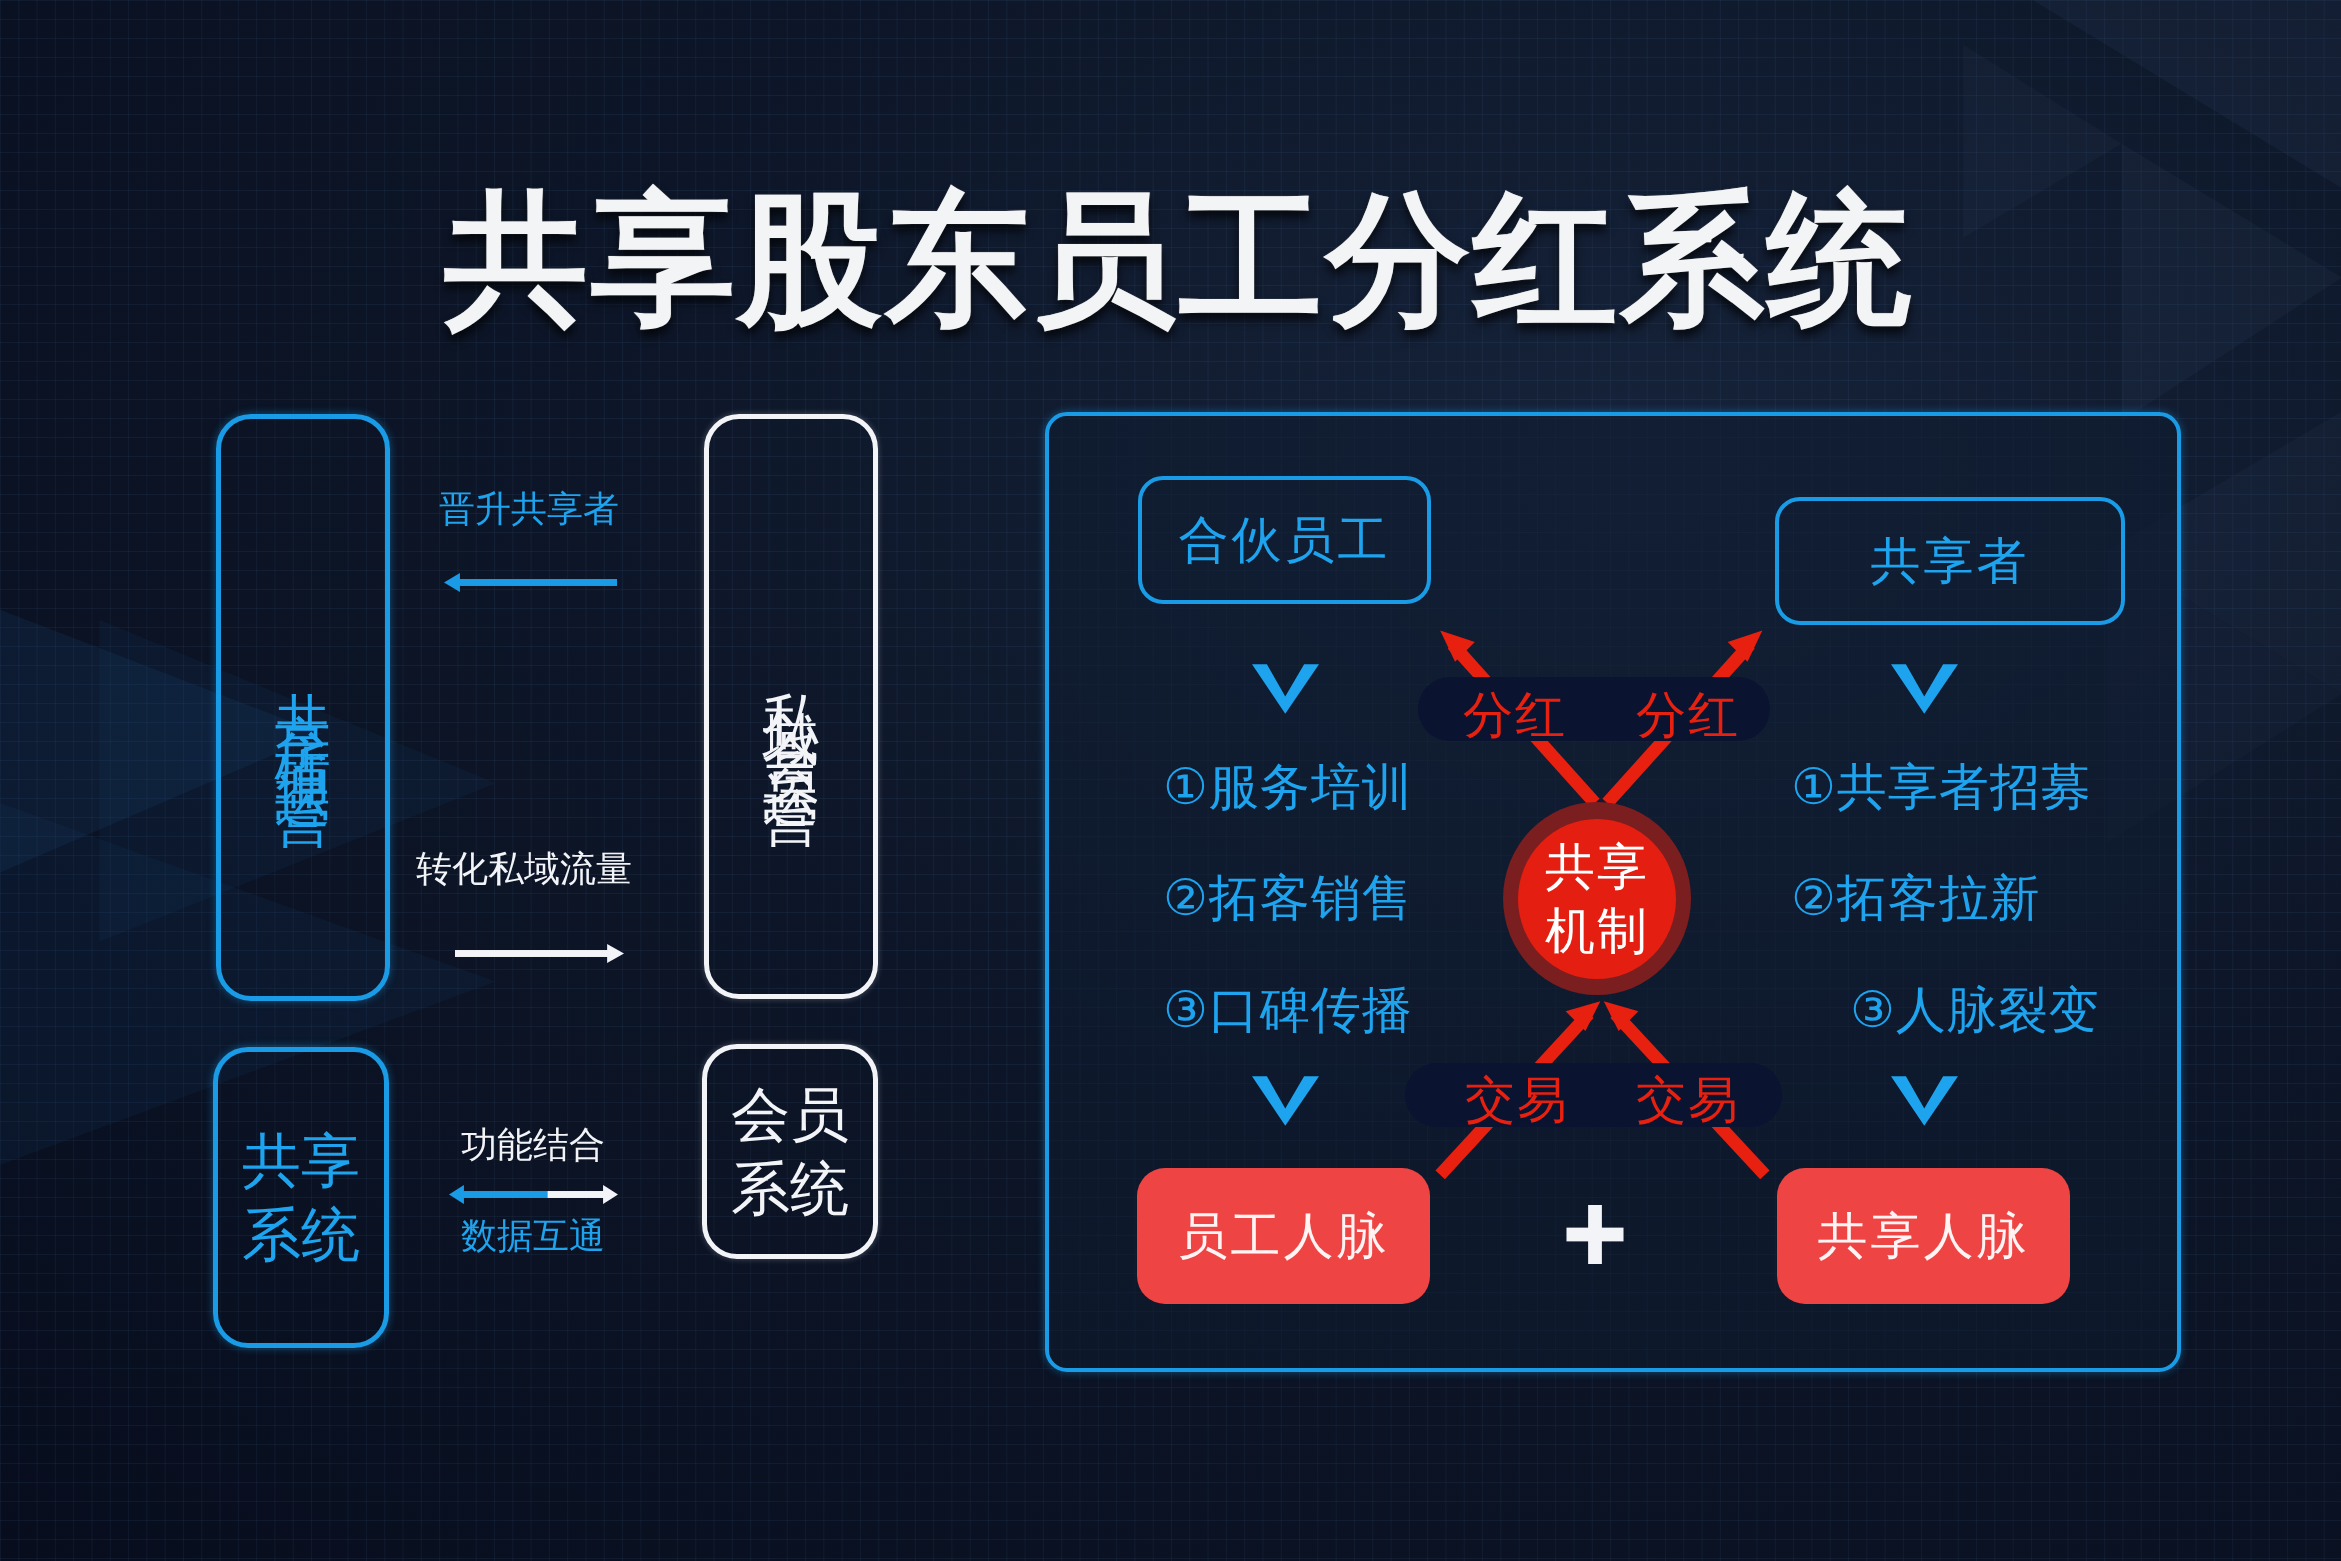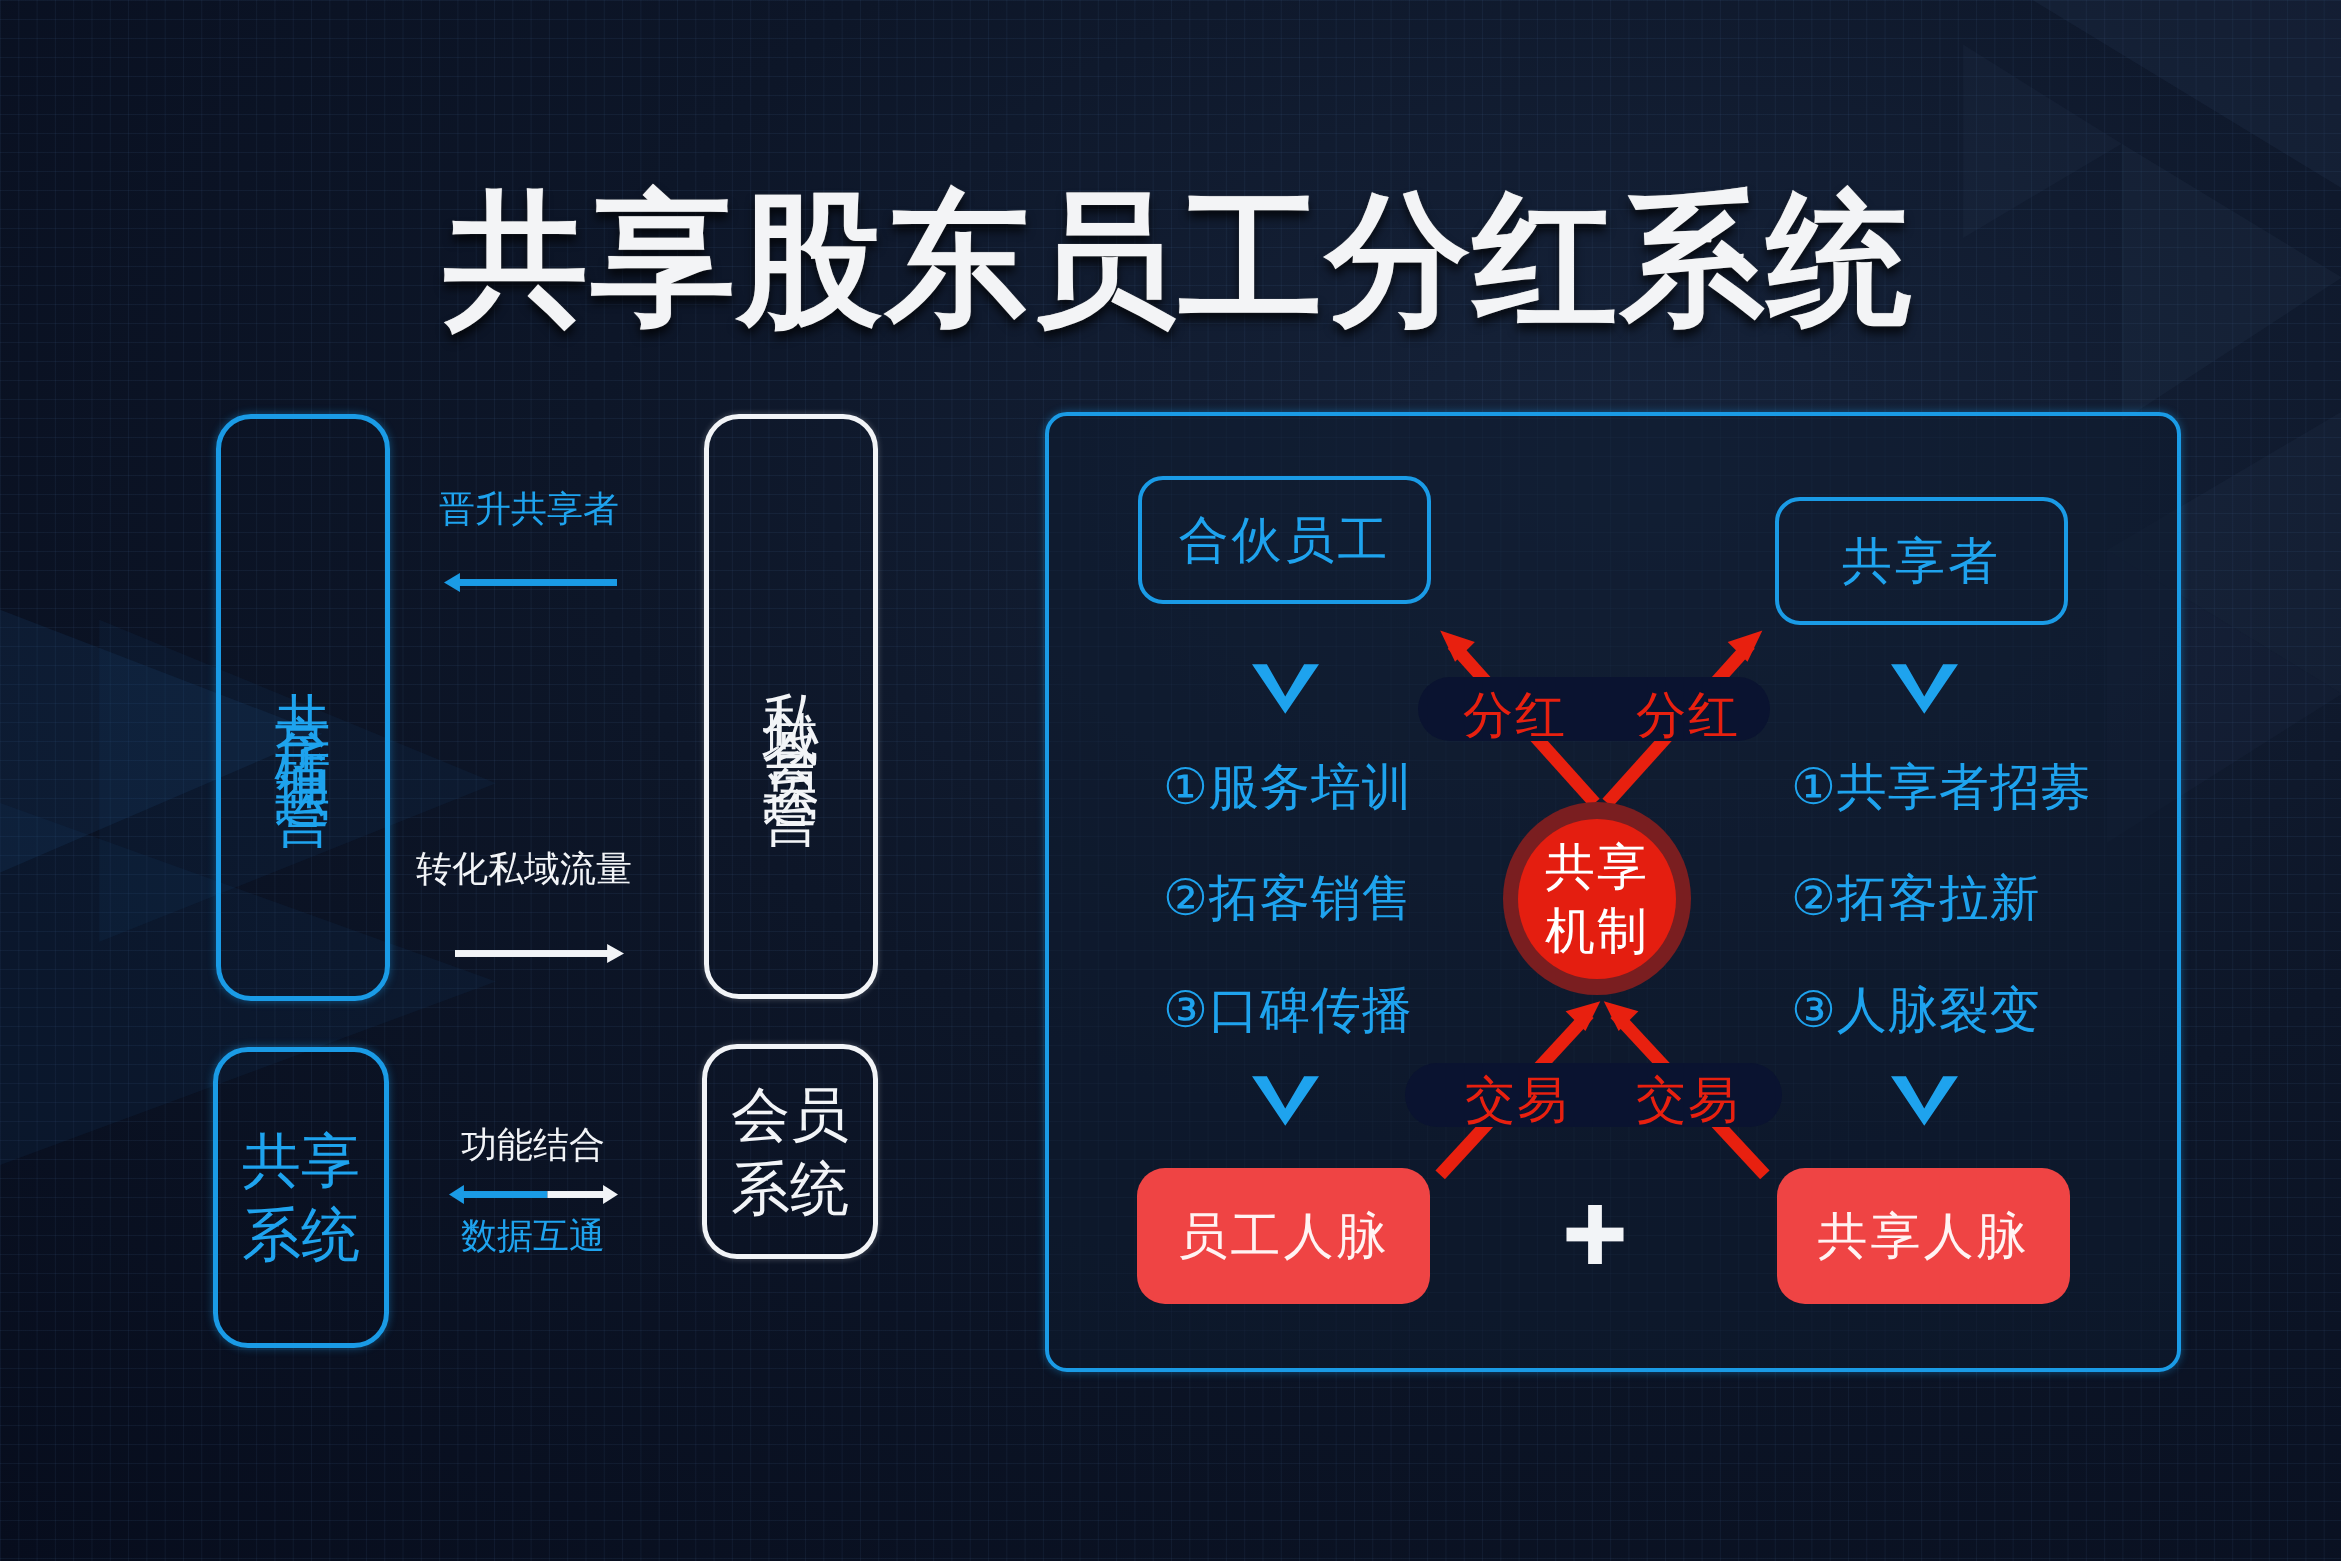--- a/index.html
+++ b/index.html
@@ -125,21 +125,21 @@
   <polygon points="0,25 30,6 30,44" fill="#1a9be6"></polygon>
   <polygon points="340,25 310,6 310,44" fill="#f2f4f7"></polygon>
 </svg>
 <div class="label blue-t" style="left:461px;top:1212px;">数据互通</div>
 
 <div class="panel"></div>
 
 <div class="role" style="left:1138px;top:476px;width:293px;height:128px;">
   <span>合伙员工</span>
 </div>
-<div class="role" style="left:1775px;top:497px;width:293px;height:128px;">
+<div class="role" style="left:1775px;top:497px;width:350px;height:128px;">
   <span>共享者</span>
 </div>
 
 <svg class="chev" style="left:1252px;top:664px" width="67" height="50" viewBox="0 0 135 100">
   <polygon points="0,0 30,0 67,65 105,0 135,0 67,100" fill="#1ea3ee"></polygon>
 </svg>
 <svg class="chev" style="left:1891px;top:664px" width="67" height="50" viewBox="0 0 135 100">
   <polygon points="0,0 30,0 67,65 105,0 135,0 67,100" fill="#1ea3ee"></polygon>
 </svg>
 <svg class="chev" style="left:1252px;top:1076px" width="67" height="50" viewBox="0 0 135 100">
@@ -147,21 +147,21 @@
 </svg>
 <svg class="chev" style="left:1891px;top:1076px" width="67" height="50" viewBox="0 0 135 100">
   <polygon points="0,0 30,0 67,65 105,0 135,0 67,100" fill="#1ea3ee"></polygon>
 </svg>
 
 <div class="step" style="left:1163px;top:754px;">①服务培训</div>
 <div class="step" style="left:1163px;top:865px;">②拓客销售</div>
 <div class="step" style="left:1163px;top:977px;">③口碑传播</div>
 <div class="step" style="left:1791px;top:754px;">①共享者招募</div>
 <div class="step" style="left:1791px;top:865px;">②拓客拉新</div>
-<div class="step" style="left:1791px;top:977px;">③人脉裂变</div>
+<div class="step" style="left:1850px;top:977px;">③人脉裂变</div>
 
 <svg class="deco" width="2342" height="1561" style="left:0;top:0" viewBox="0 0 4724 3149">
   <g stroke="#e8200f" stroke-width="26" stroke-linecap="butt">
     <line x1="3217" y1="1620" x2="2930" y2="1300"></line>
     <line x1="3242" y1="1620" x2="3530" y2="1300"></line>
     <line x1="2905" y1="2370" x2="3205" y2="2045"></line>
     <line x1="3560" y1="2370" x2="3258" y2="2045"></line>
   </g>
   <g fill="#e8200f">
     <polygon points="2905,1272 2975,1295 2935,1335"></polygon>

